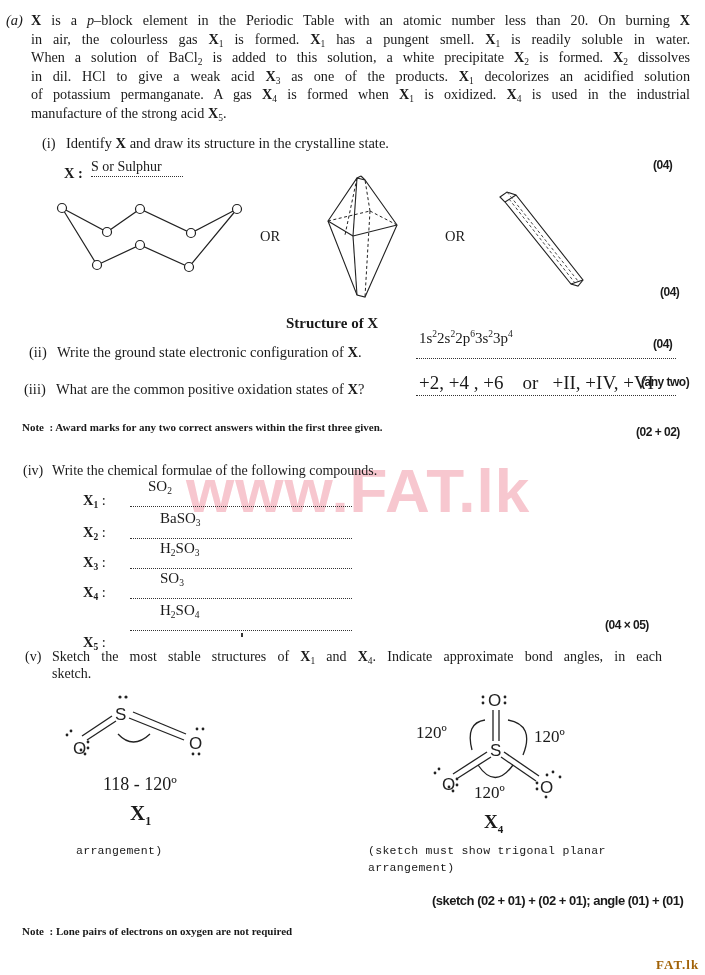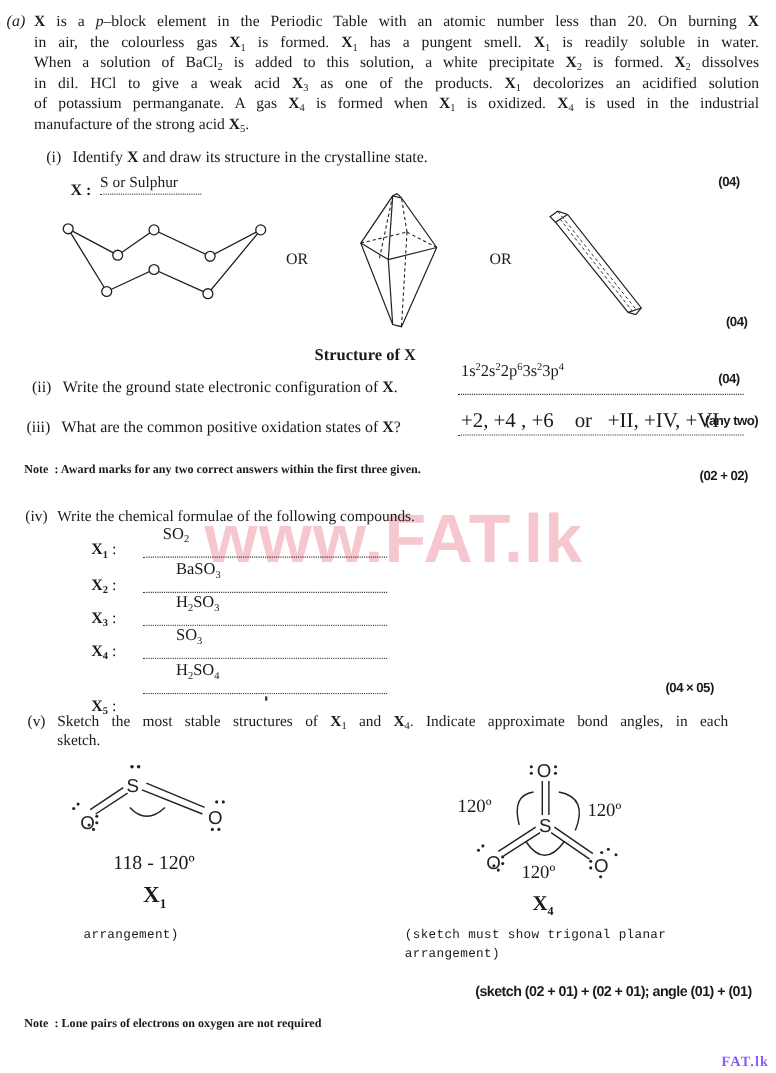--- a/index.html
+++ b/index.html
@@ -11,21 +11,21 @@
   .b { font-weight:bold; }
   .mark { font-family:"Liberation Sans Narrow","Liberation Sans", sans-serif; font-weight:bold; font-size:12px; letter-spacing:-0.5px; white-space:nowrap; }
   .dots { border-bottom:1.6px dotted #333; }
   .ans { font-size:15px; white-space:nowrap; }
   sub { font-size:9.5px; vertical-align:-3px; line-height:0; }
   sup { font-size:9.5px; vertical-align:6px; line-height:0; }
   .note { font-size:11px; font-weight:bold; white-space:nowrap; }
   .watermark { font-family:"Liberation Sans", sans-serif; font-weight:bold; font-size:62px;
                color:#f7c7cf; letter-spacing:1px; white-space:nowrap; }
   .small-mono { font-family:"Liberation Mono","DejaVu Sans Mono", monospace; font-size:11.5px; line-height:17px; letter-spacing:0.3px; }
-  .footer-brand { font-family:"Liberation Serif", serif; font-weight:bold; font-size:13px; color:#8b5cf6; letter-spacing:1px; }
+  .footer-brand { font-family:"Liberation Serif", serif; font-weight:bold; font-size:13px; color:#a16207; letter-spacing:1px; }
   svg text { font-family:"Liberation Sans", sans-serif; }
 </style>
 </head>
 <body>
 
 <div class="abs watermark" style="left:186px; top:455px;">www.FAT.lk</div>
 
 <div class="abs t" style="left:6px; top:12px; font-style:italic;">(<i>a</i>)</div>
 <div class="abs para" style="left:31px; top:11px; width:659px;">
   <div style="text-align:justify; text-align-last:justify;"><b>X</b> is a <i>p</i>–block element in the Periodic Table with an atomic number less than 20. On burning <b>X</b></div>

